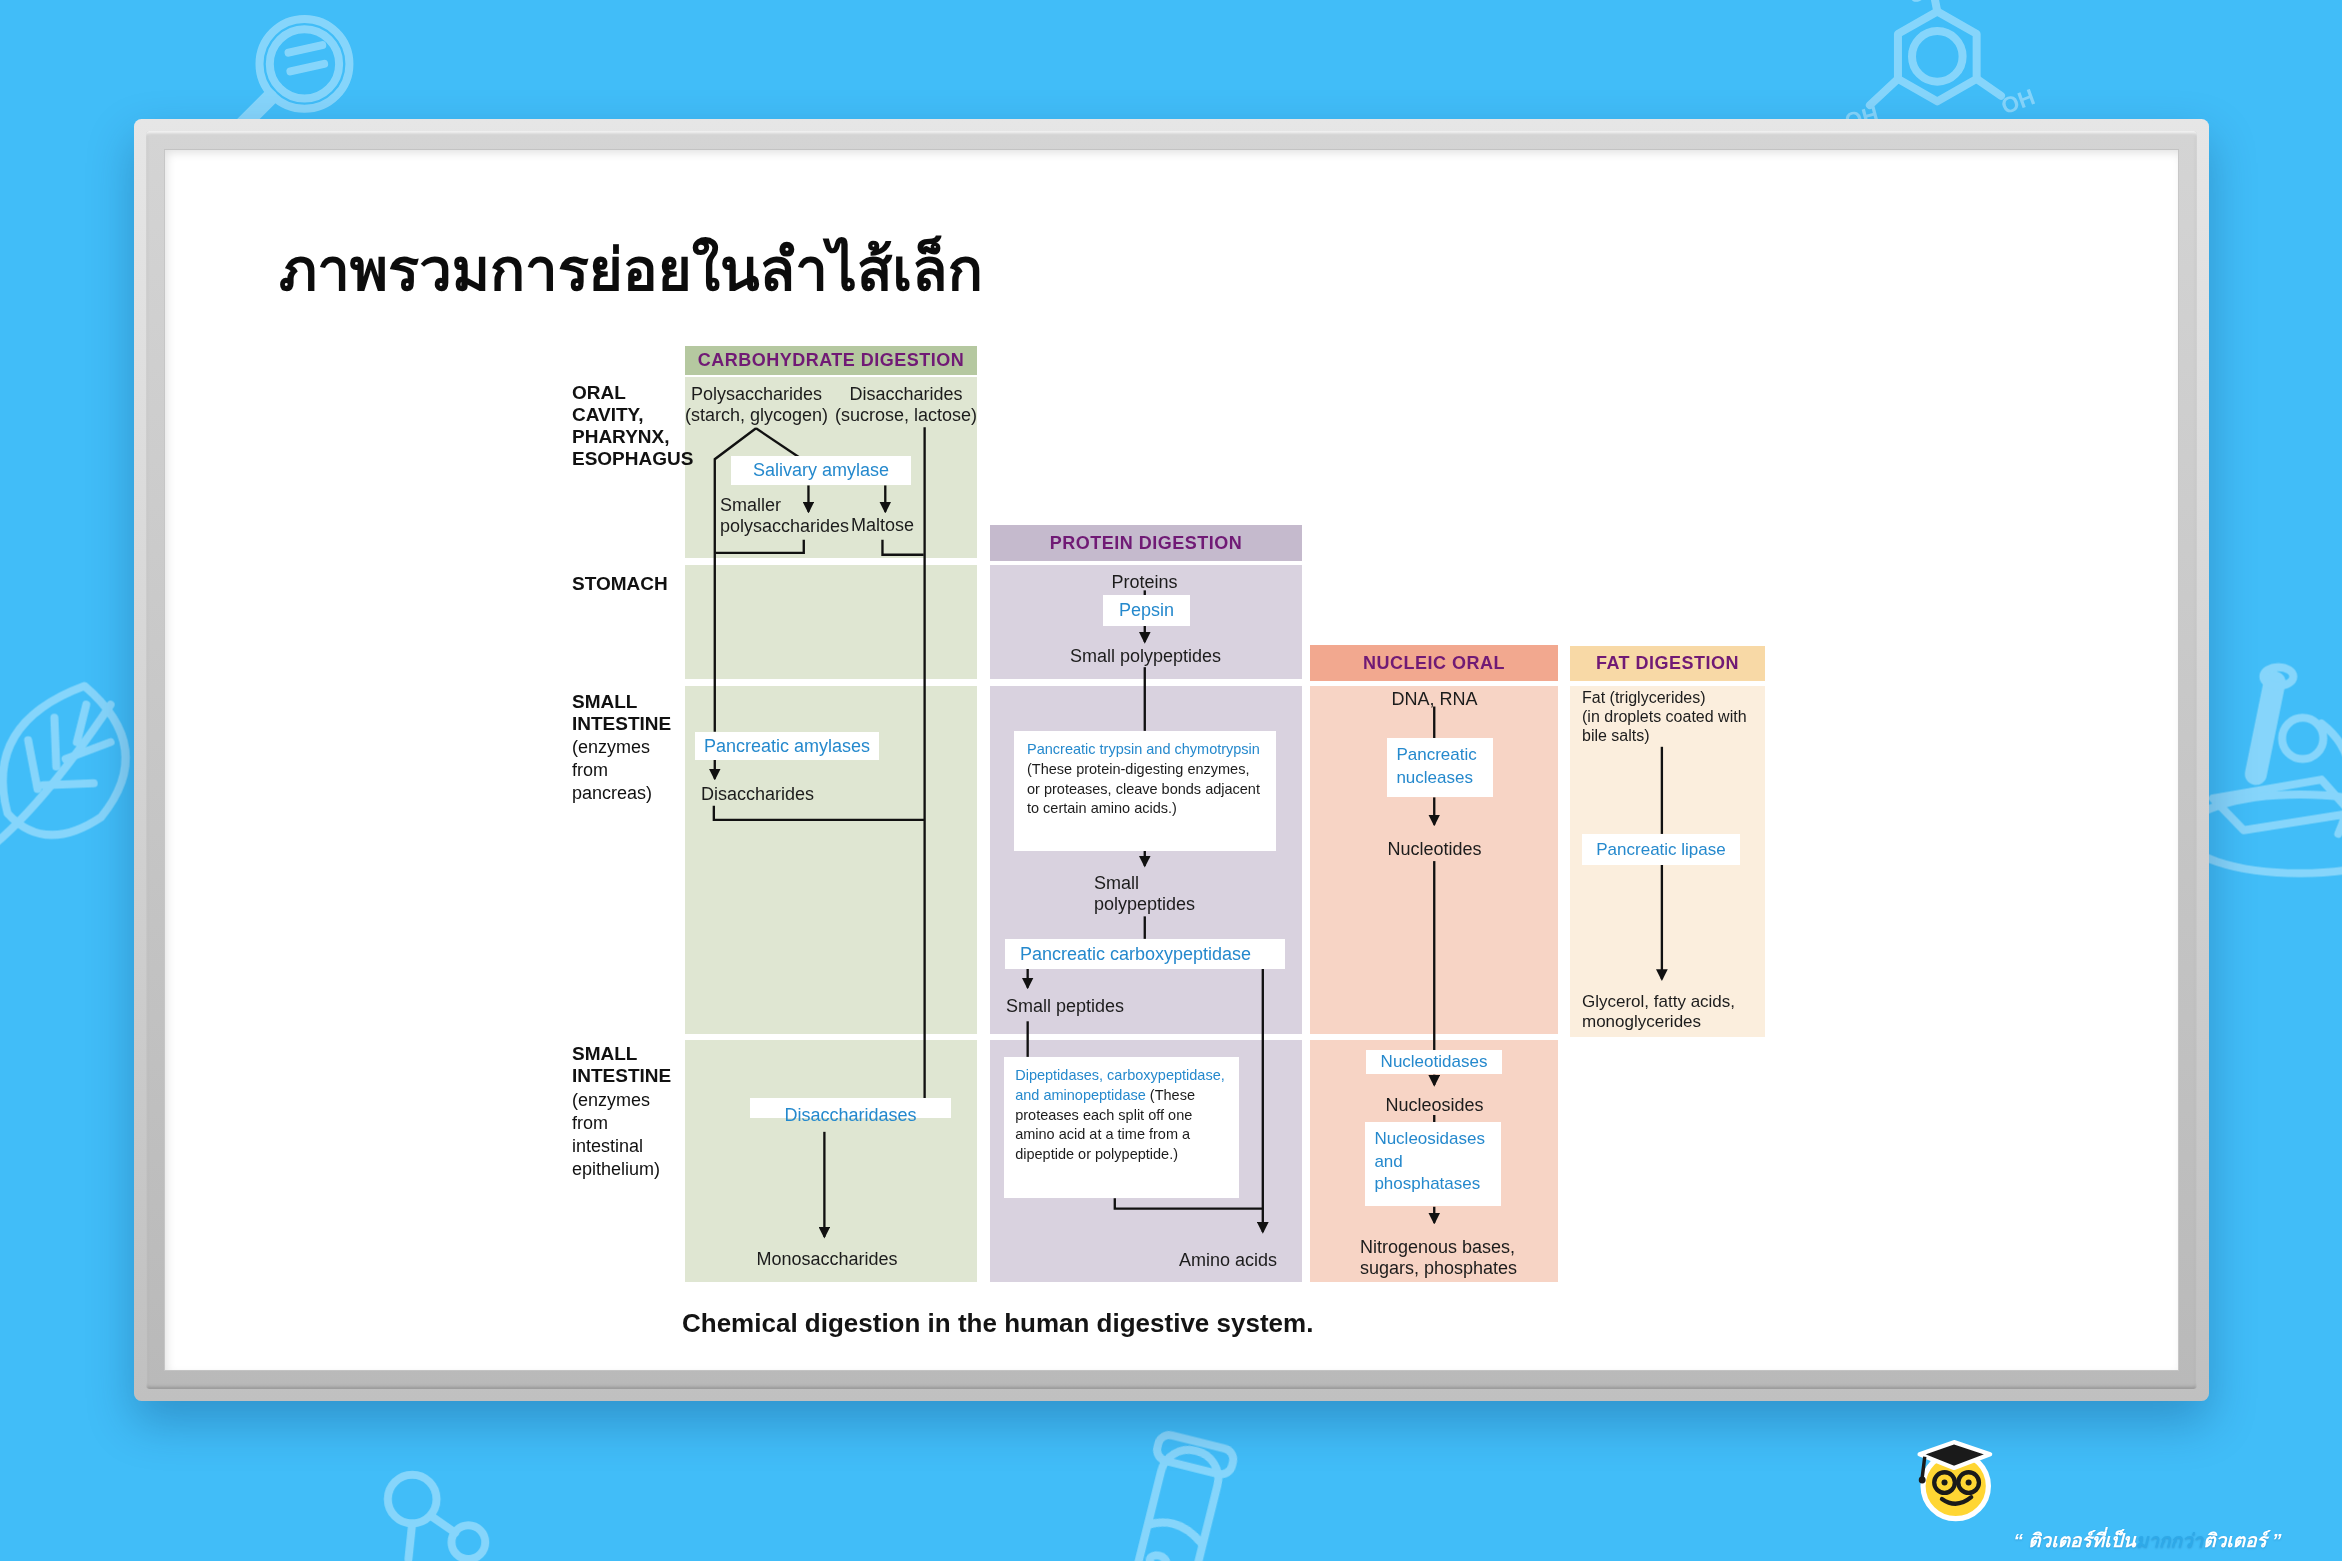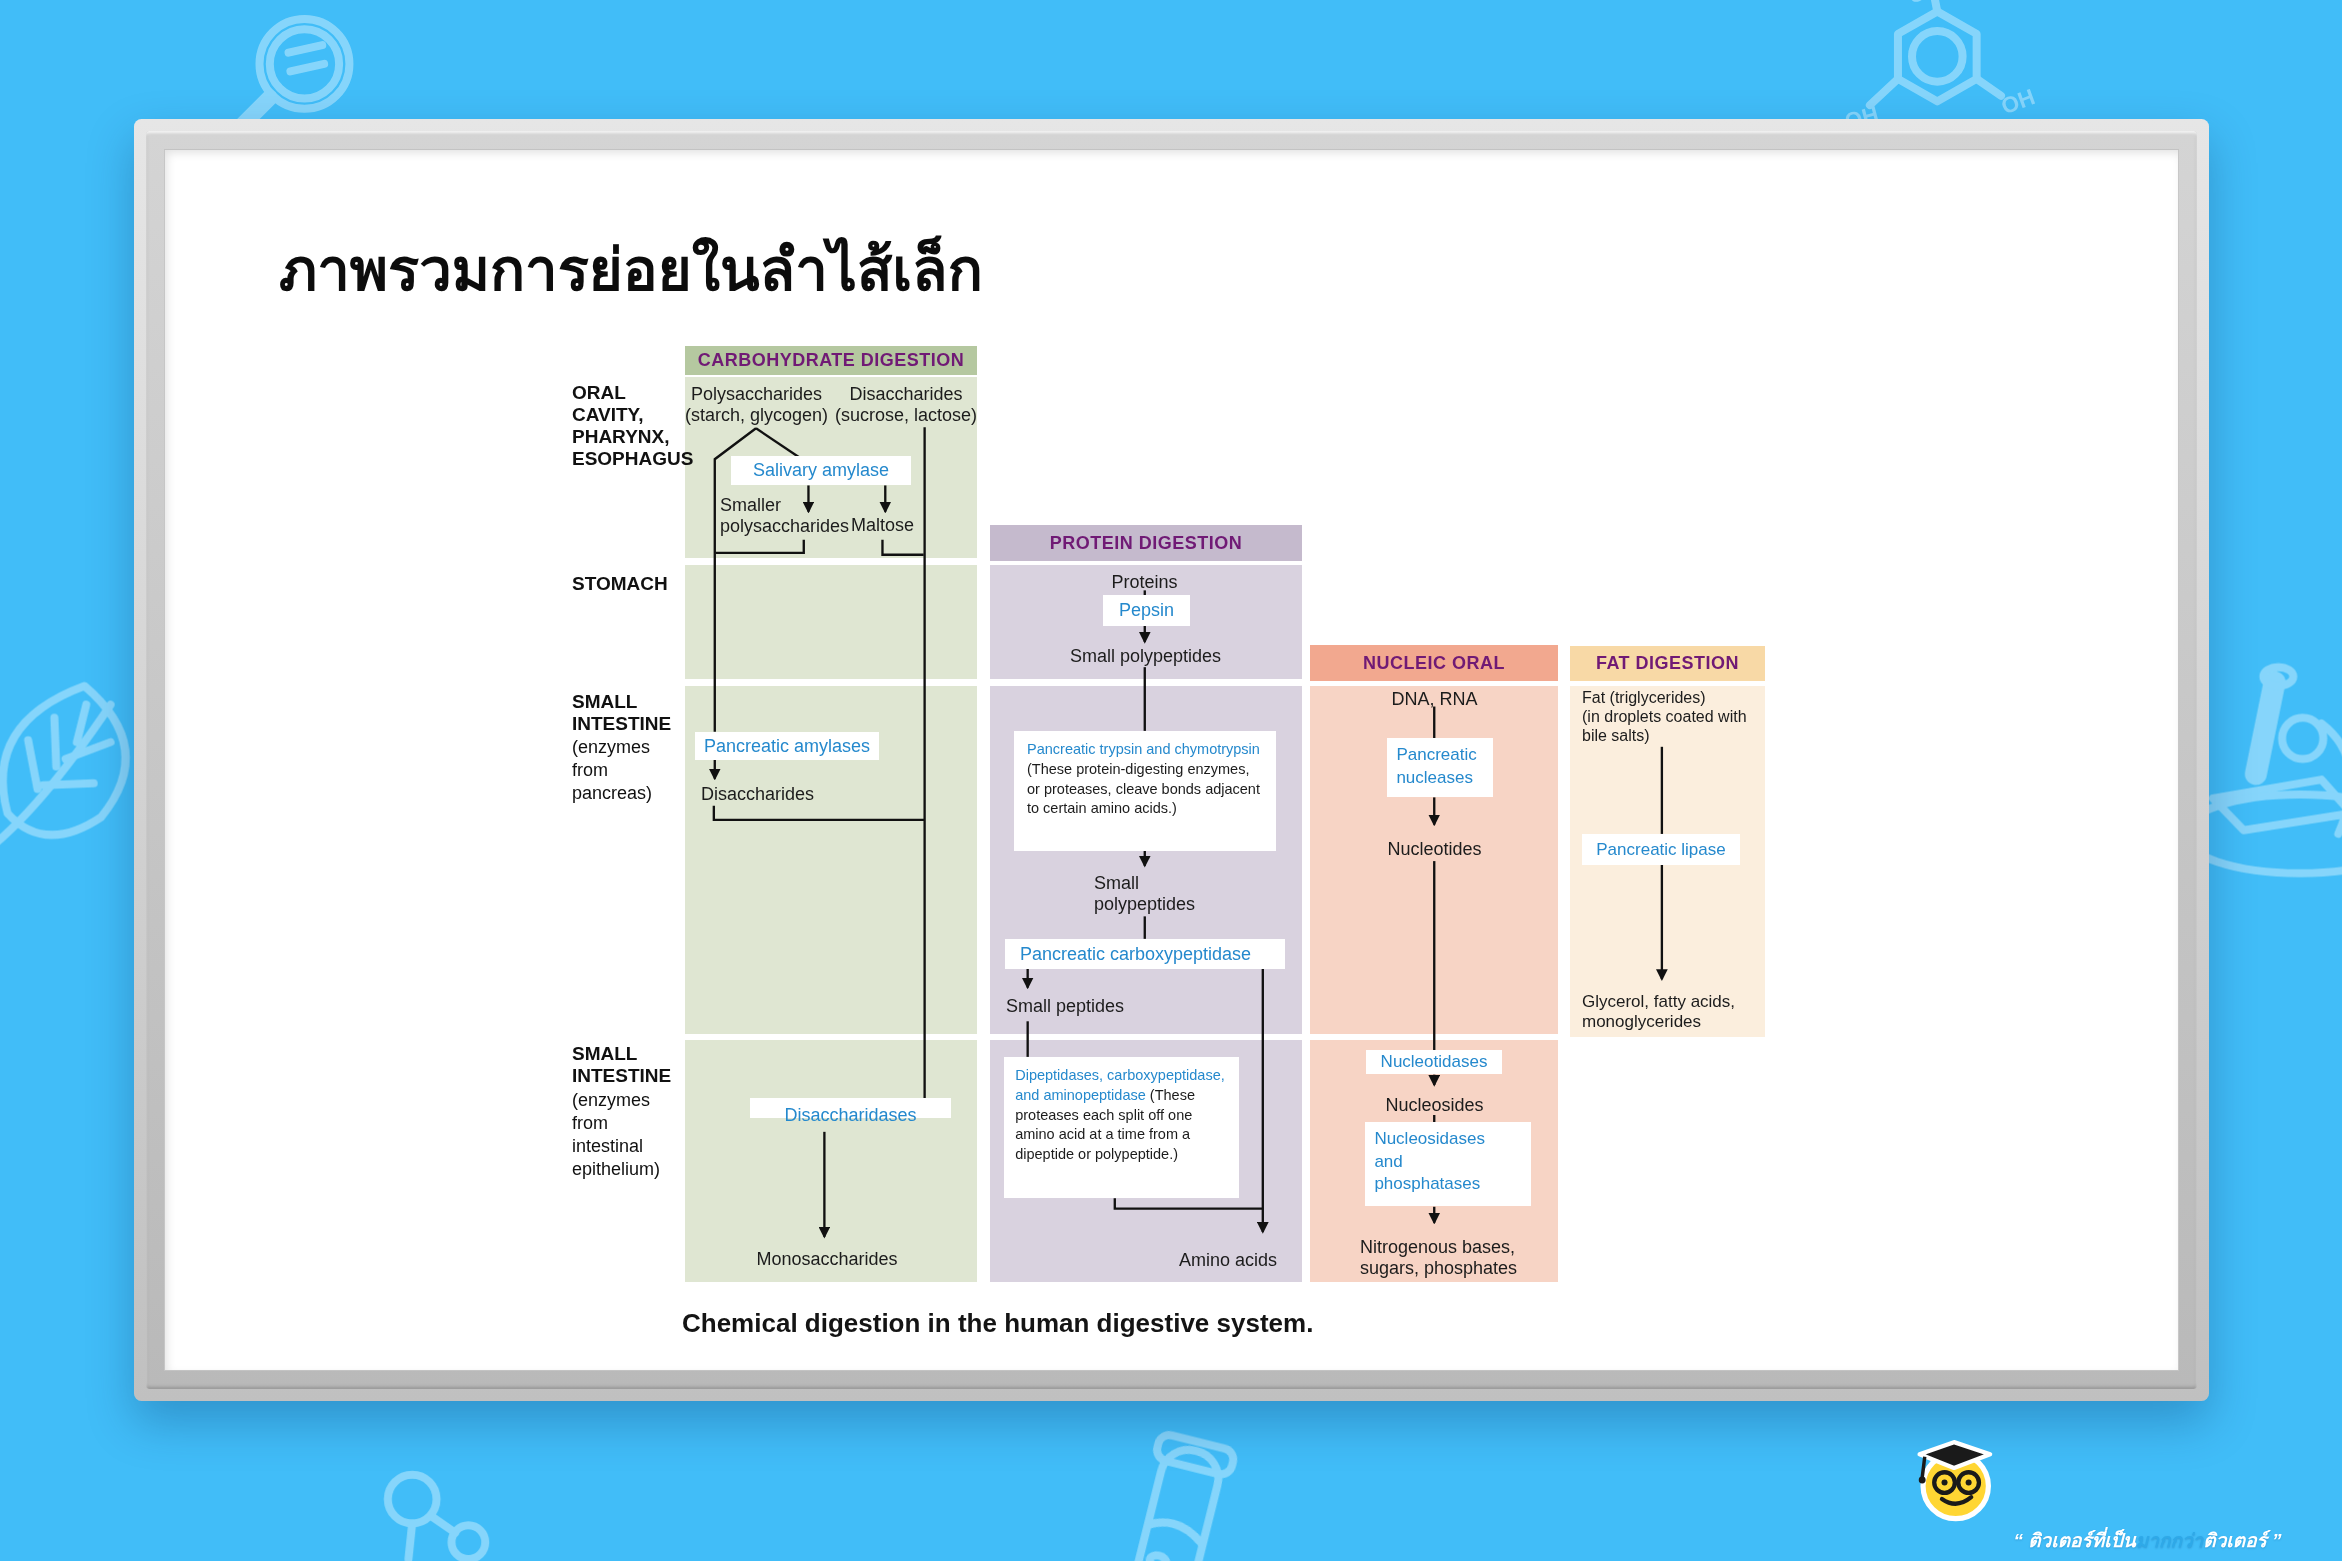--- a/index.html
+++ b/index.html
@@ -254,21 +254,21 @@
   <span class="blue">Dipeptidases, carboxypeptidase, and aminopeptidase</span><span> (These proteases each split off one amino acid at a time from a dipeptide or polypeptide.)</span>
 </div>
 <div class="node" style="left:1179px;top:1250px;">Amino acids</div>
 
 <div class="node center" style="left:1369px;top:689px;width:131px;">DNA, RNA</div>
 <div class="enzyme" style="left:1387px;top:738px;width:106px;height:59px;padding:5.6px 0 0 9.4px;font-size:17px;line-height:1.35;box-sizing:border-box;">Pancreatic
 nucleases</div>
 <div class="node center" style="left:1369px;top:839px;width:131px;">Nucleotides</div>
 <div class="enzyme enz-center" style="left:1366px;top:1050px;width:136px;height:24px;line-height:24px;font-size:17px;">Nucleotidases</div>
 <div class="node center" style="left:1369px;top:1095px;width:131px;">Nucleosides</div>
-<div class="enzyme" style="left:1365px;top:1122px;width:166px;height:84px;padding:5.6px 0 0 9.4px;font-size:17px;line-height:1.35;box-sizing:border-box;">Nucleosidases
+<div class="enzyme" style="left:1365px;top:1122px;width:136px;height:84px;padding:5.6px 0 0 9.4px;font-size:17px;line-height:1.35;box-sizing:border-box;">Nucleosidases
 and
 phosphatases</div>
 <div class="node" style="left:1360px;top:1237px;">Nitrogenous bases,
 sugars, phosphates</div>
 
 <div class="node" style="left:1582px;top:689px;font-size:16px;">Fat (triglycerides)
 (in droplets coated with
 bile salts)</div>
 <div class="enzyme enz-center" style="left:1582px;top:834px;width:158px;height:31px;line-height:31px;font-size:17px;">Pancreatic lipase</div>
 <div class="node" style="left:1582px;top:992px;font-size:17px;">Glycerol, fatty acids,

